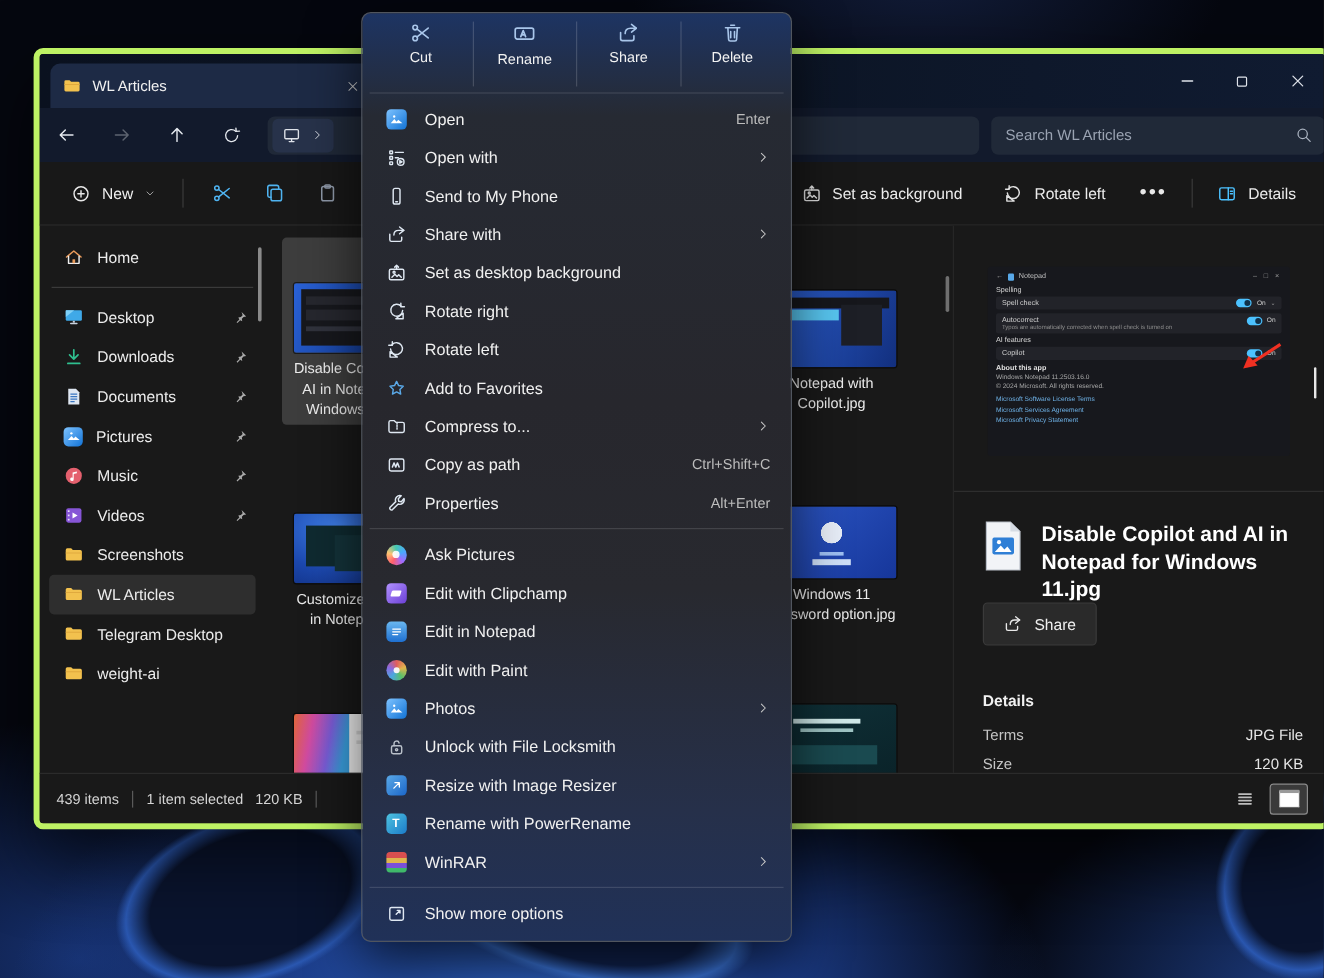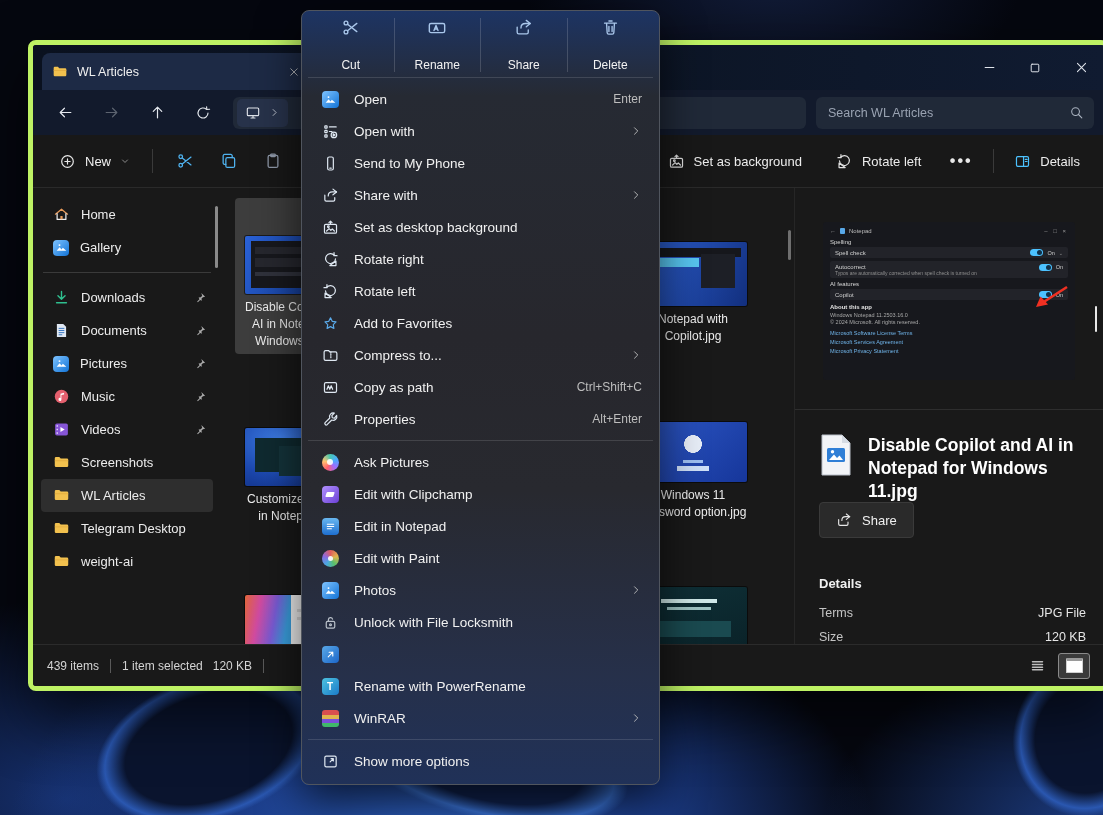--- a/index.html
+++ b/index.html
@@ -21,21 +21,21 @@
   .p1{left:40px;top:660px;width:330px;height:260px;background:radial-gradient(closest-side at 55% 35%,#0a142e 58%,#2a57b0 72%,rgba(10,20,50,0) 78%);transform:rotate(-18deg)}
   .p2{left:300px;top:690px;width:360px;height:240px;background:radial-gradient(closest-side at 50% 30%,#10224e 52%,#3a74d8 70%,rgba(10,20,50,0) 78%);transform:rotate(12deg)}
   .p3{left:980px;top:640px;width:240px;height:260px;background:radial-gradient(closest-side at 40% 40%,#0a142e 55%,#2a57b0 70%,rgba(10,20,50,0) 78%);transform:rotate(24deg)}
   
   .win{position:absolute;left:28px;top:40px;width:1071px;height:641px;background:#191919;border:5px solid #bef264;border-radius:8px;box-shadow:0 24px 60px rgba(0,0,0,.6);overflow:hidden}
   .titlebar{position:relative;height:45px;background:linear-gradient(90deg,#0a111f 0%,#0c1525 55%,#101b31 100%)}
   .tab{position:absolute;left:9px;top:8px;width:248px;height:37px;background:#1d2a45;border-radius:8px 8px 0 0;display:flex;align-items:center;gap:9px;padding:0 10px;font-size:12.5px;color:#f0f0f0}
   .tab .grow{flex:1}
   .wbtns{position:absolute;right:0;top:0;height:45px;display:flex}
   .wbtn{width:46px;height:45px;display:flex;align-items:center;justify-content:center;color:#dfe3ea}
-  .navbar{height:45px;background:#121a2c;display:flex;align-items:center;padding:0 10px;gap:2px}
+  .navbar{height:45px;background:#121a2c;display:flex;align-items:center;padding:0 0;gap:2px}
   .navbtn{width:44px;height:34px;display:flex;align-items:center;justify-content:center;border-radius:5px;color:#e4e8ee}
   .navbtn.dis{color:#5d6470}
   .addr{flex:1;height:32px;margin:0 8px 0 6px;background:#202938;border-radius:6px;display:flex;align-items:center;padding:0 4px;color:#dfe3ea}
   .crumb{display:flex;align-items:center;gap:8px;height:28px;padding:0 8px;border-radius:5px;background:#27324a}
   .search{width:232px;height:32px;background:#202938;border:none;border-radius:6px;color:#dfe3ea;font-size:12.5px;padding:0 34px 0 12px;outline:none;font-family:inherit}
   .search::placeholder{color:#9aa3b2}
   .searchwrap{position:relative}
   .searchwrap .sic{position:absolute;right:10px;top:8px;color:#aab3c0}
   .cmdbar{height:52px;background:#181818;border-bottom:1px solid #2a2a2a;display:flex;align-items:center;padding:0 14px}
   .newbtn{display:flex;align-items:center;gap:9px;height:34px;padding:0 12px;border-radius:5px;color:#f0f0f0;font-size:13px}
@@ -129,21 +129,21 @@
   .viewbtns{margin-left:auto;display:flex;gap:6px;align-items:center}
   .vb{width:30px;height:24px;border-radius:3px;display:flex;align-items:center;justify-content:center;color:#bdbdbd}
   .vb.act{background:#3a3a3a;border:1px solid #8a8a8a}
   .vb .thumbic{width:15px;height:11px;background:#fff;border:1px solid #cfcfcf;border-top:3px solid #9a9a9a;border-radius:1px}
   
   .cmenu{position:absolute;left:301px;top:10px;width:349px;border-radius:8px;border:1px solid #50555e;z-index:50;
     box-shadow:0 18px 44px rgba(0,0,0,.65);
     background:linear-gradient(180deg,#1d3463 0%,#262a33 11%,#27272d 42%,#28292f 62%,#26304a 86%,#203158 100%);
     padding:5px 4px 7px}
   .cmdrow{display:flex;height:54px;align-items:stretch;margin:2px 2px 0}
-  .cmd{flex:1;display:flex;flex-direction:column;align-items:center;justify-content:space-between;gap:4px;color:#f2f2f2;font-size:12px;border-right:1px solid rgba(255,255,255,.16)}
+  .cmd{flex:1;display:flex;flex-direction:column;align-items:center;justify-content:flex-start;gap:4px;color:#f2f2f2;font-size:12px;border-right:1px solid rgba(255,255,255,.16)}
   .cmd:last-child{border-right:none}
   .cmd svg{color:#a9c6ea}
   .msep{height:1px;background:rgba(255,255,255,.13);margin:5px 2px}
   .mi{height:32px;display:flex;align-items:center;padding:0 13px;border-radius:4px;font-size:13.5px;color:#f1f1f1}
   .mic{width:22px;display:flex;justify-content:center;margin-right:13px;flex:none;color:#dfe8f2}
   .mil{flex:1;white-space:nowrap;overflow:hidden}
   .mis{font-size:12px;color:#bdbdbd;margin-left:10px}
   .chev{color:#c9c9c9;margin-left:10px}
   .app{width:17px;height:17px;border-radius:4px;display:flex;align-items:center;justify-content:center;flex:none}
   .photosapp{background:linear-gradient(135deg,#7ec3ff,#1273d6)}
@@ -435,29 +435,33 @@
 
     <div class="sidebar">
       <div class="srow">
         <svg width="17" height="17" viewBox="0 0 24 24">
             <path d="M3.5 11.5L12 4.5l8.5 7" stroke="#e89a5a" stroke-width="1.8" fill="none" stroke-linecap="round" stroke-linejoin="round"></path>
             <path d="M5.8 10.2V19h12.4v-8.8" stroke="#f0f0f0" stroke-width="1.7" fill="none" stroke-linejoin="round"></path>
             <rect x="10.4" y="14.2" width="3.2" height="4.6" rx=".5" fill="#e89a5a"></rect>
           </svg>
         <span class="grow">Home</span>
       </div>
-      <div class="srow">
-        <span class="app photosapp" style="width:16px;height:16px">
-            <svg width="13" height="13" viewBox="0 0 24 24">
-              <use href="#i-mountain"></use>
-            </svg>
-          </span>
-        <span class="grow">Gallery</span>
-      </div>
       <div class="sdivider"></div>
+      <div class="srow">
+        <svg width="17" height="17" viewBox="0 0 24 24">
+            <rect x="2.5" y="3.5" width="19" height="12.5" rx="1.5" fill="#3fa9e8"></rect>
+            <path d="M2.5 3.5h10l-10 8z" fill="#7fd0f7"></path>
+            <rect x="10.8" y="16" width="2.4" height="2.2" fill="#c9d2df"></rect>
+            <rect x="7.5" y="18.2" width="9" height="1.8" rx=".9" fill="#c9d2df"></rect>
+          </svg>
+        <span class="grow">Desktop</span>
+        <svg class="pin" width="13" height="13" viewBox="0 0 24 24">
+            <use href="#i-pin"></use>
+          </svg>
+      </div>
       <div class="srow">
         <svg width="17" height="17" viewBox="0 0 24 24" style="color:#2fbf8f">
             <path class="sp" style="stroke-width:2" d="M12 3.5v10.5M7 9.5l5 5 5-5M5 19.5h14"></path>
           </svg>
         <span class="grow">Downloads</span>
         <svg class="pin" width="13" height="13" viewBox="0 0 24 24">
             <use href="#i-pin"></use>
           </svg>
       </div>
       <div class="srow">
@@ -842,20 +846,21 @@
     <span class="mil">Unlock with File Locksmith</span>
   </div>
   <div class="mi">
     <span class="mic">
         <span class="app resizerapp">
           <svg width="11" height="11" viewBox="0 0 24 24">
             <path d="M7 17L17 7M17 15V7H9" stroke="#fff" stroke-width="2.4" fill="none" stroke-linecap="round" stroke-linejoin="round"></path>
           </svg>
         </span>
       </span>
+    <span class="mil">Resize with Image Resizer</span>
   </div>
   <div class="mi">
     <span class="mic">
         <span class="app prenameapp">T</span>
       </span>
     <span class="mil">Rename with PowerRename</span>
   </div>
   <div class="mi">
     <span class="mic">
         <span class="app winrarapp"></span>

